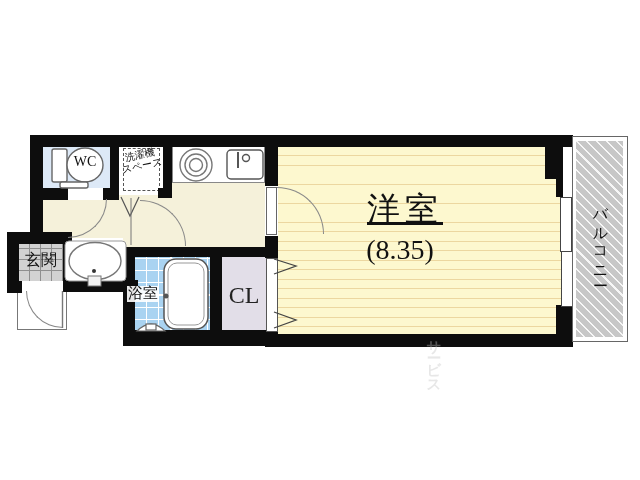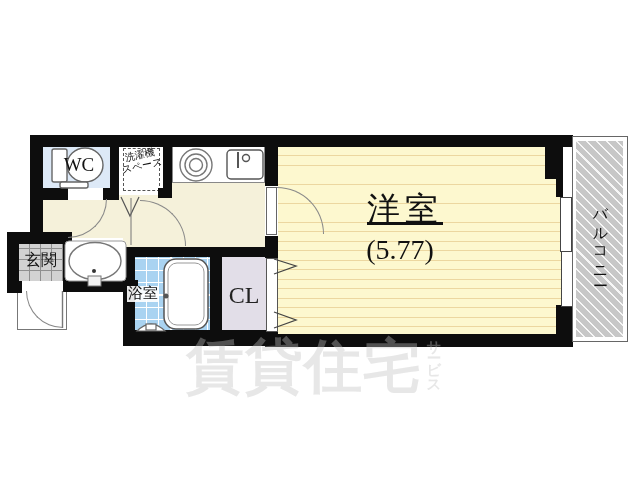--- a/index.html
+++ b/index.html
@@ -117,27 +117,26 @@
     <polyline points="274,312 296,320 274,328" fill="none" stroke="#444" stroke-width="1.3"></polyline>
     <line x1="131" y1="198" x2="131" y2="245" stroke="#777" stroke-width="1"></line>
     <line x1="62.5" y1="291" x2="62.5" y2="328" stroke="#777" stroke-width="1.4"></line>
   </svg>
 
   <div class="a white" style="left:572px;top:136px;width:56px;height:206px;border:1px solid #666;"></div>
   <div class="a hatch" style="left:576px;top:141px;width:47px;height:196px;display:flex;align-items:center;justify-content:center;">
     <span class="lbl vtext" style="font-size:15px;letter-spacing:3px;color:#111;">バルコニー</span>
   </div>
 
-  <div class="a lbl" style="left:60px;top:155px;width:38px;font-size:19px;">WC</div>
+  <div class="a lbl" style="left:66px;top:155px;width:38px;font-size:14px;">WC</div>
   <div class="a lbl" style="left:116px;top:150px;width:50px;font-size:10px;transform:rotate(-12deg);">
     <div>洗濯機</div>
     <div>スペース</div>
   </div>
   <div class="a lbl" style="left:310px;top:192px;width:190px;font-size:33px;letter-spacing:5px;text-decoration:underline;">洋室</div>
-  <div class="a lbl" style="left:310px;top:235px;width:180px;font-size:28px;">(5.77)</div>
+  <div class="a lbl" style="left:310px;top:235px;width:180px;font-size:28px;">(8.35)</div>
   <div class="a lbl" style="left:19px;top:252px;width:44px;font-size:16px;">玄関</div>
   <div class="a lbl" style="left:127px;top:286px;font-size:15px;background:rgba(255,255,255,.9);padding:0 1px;">浴室</div>
   <div class="a lbl" style="left:222px;top:283px;width:44px;font-size:24px;color:#222;">CL</div>
 
-  <div class="a wm" style="left:186px;top:328px;font-size:58px;letter-spacing:1px;">賃貸住宅</div>
   <div class="a wm vtext" style="left:424px;top:331px;font-size:14.5px;letter-spacing:2px;">サービス</div>
 
 </div>
 
 </body></html>

